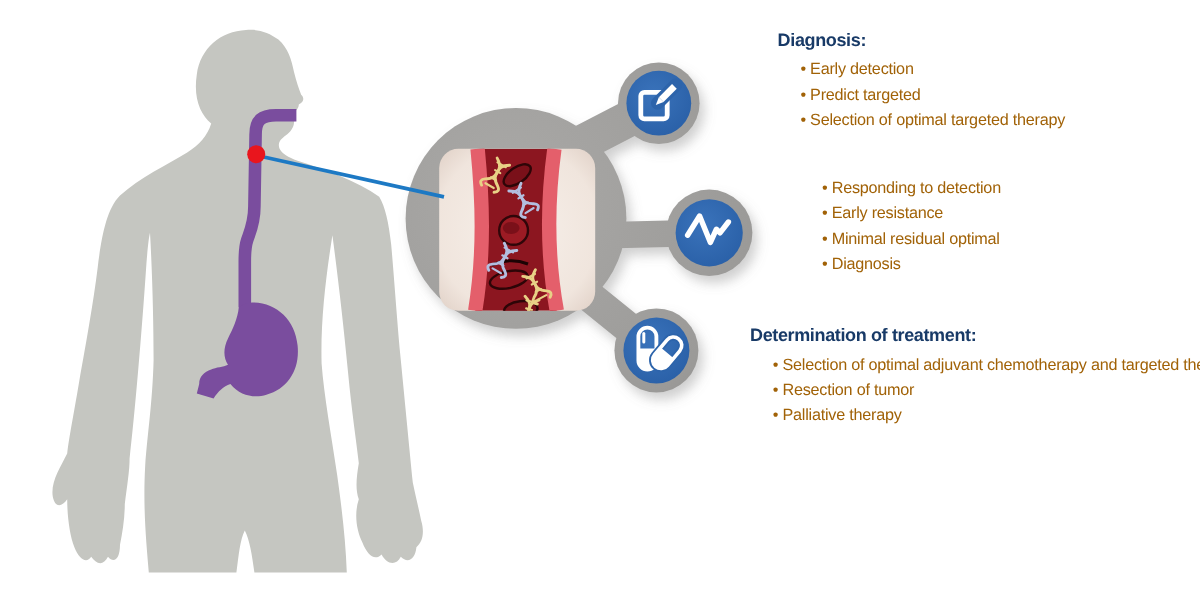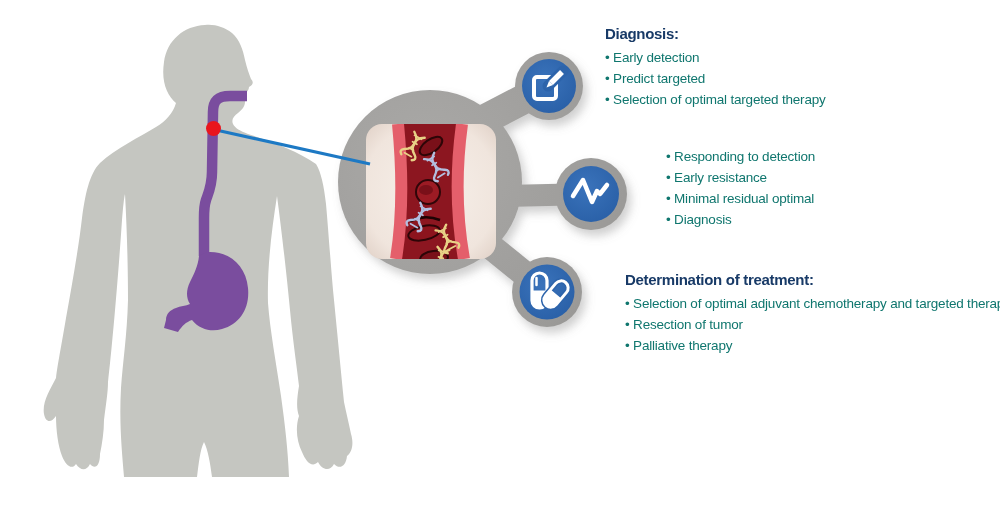--- a/index.html
+++ b/index.html
@@ -17,25 +17,26 @@
     font-size:15px;
     font-weight:bold;
     letter-spacing:-0.3px;
     color:#183a67;
     line-height:19px;
   }
   .section ul{list-style:none;margin:0;padding:0;}
   .section li{
     font-size:13.5px;
     letter-spacing:-0.2px;
-    color:#0f766e;
+    color:#a16207;
     line-height:21px;
     white-space:nowrap;
+    margin-left:19px;
   }
-  #sec-diagnosis{left:605px;top:24px;}
+  #sec-diagnosis{left:648px;top:24px;}
   #sec-monitoring{left:666px;top:146px;}
   #sec-treatment{left:625px;top:270px;}
 </style>
 </head>
 <body>
 
 <div id="canvas">
 
   <svg id="diagram" width="1000" height="507" viewBox="0 0 1000 507">
     <defs>

